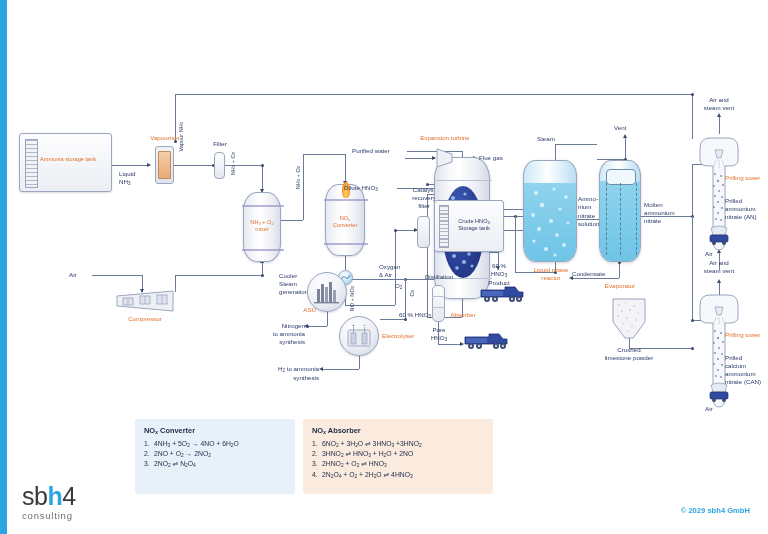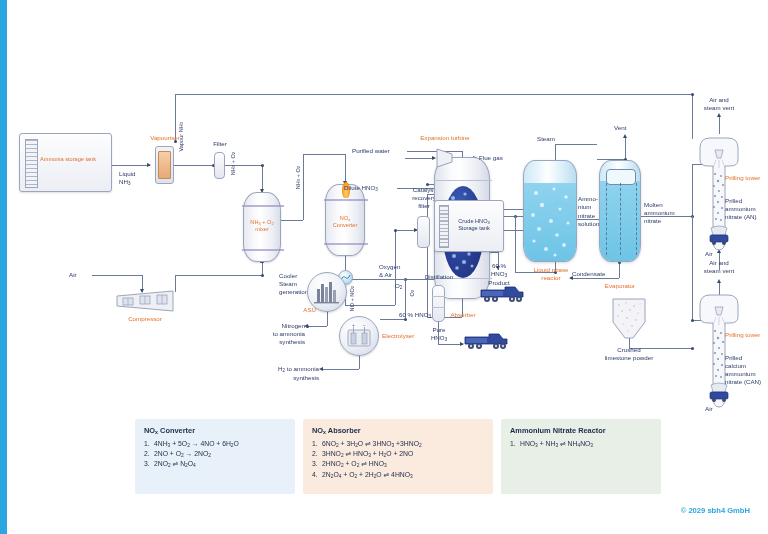--- a/index.html
+++ b/index.html
@@ -601,24 +601,22 @@
     <div class="rxbox" id="rxbox1" style="left:296px; top:385px; width:190px; height:75px; background:#fbeade;">
       <h4>NO<sub>x</sub> Absorber</h4>
       <ul class="rxlist">
         <li><span class="rxnum">1.</span>6NO<sub>2</sub> + 3H<sub>2</sub>O ⇌ 3HNO<sub>3</sub> +3HNO<sub>2</sub></li>
         <li><span class="rxnum">2.</span>3HNO<sub>2</sub> ⇌ HNO<sub>3</sub> + H<sub>2</sub>O + 2NO</li>
         <li><span class="rxnum">3.</span>2HNO<sub>2</sub> + O<sub>2</sub> ⇌ HNO<sub>3</sub></li>
         <li><span class="rxnum">4.</span>2N<sub>2</sub>O<sub>4</sub> + O<sub>2</sub> + 2H<sub>2</sub>O ⇌ 4HNO<sub>3</sub></li>
       </ul>
     </div>
 
-    <div class="rxbox" id="rxbox2" style="left:494px; top:385px; width:160px; height:75px; background:#e8efe6;">
-      <h4>Ammonium Nitrate Reactor</h4>
-      <ul class="rxlist">
-        <li><span class="rxnum">1.</span>HNO<sub>3</sub> + NH<sub>3</sub> ⇌ NH<sub>4</sub>NO<sub>3</sub></li>
-      </ul>
-    </div>
 
   </div>
 
+  <div class="logo">
+    <div class="logo-main"><span>s</span><span>b</span><b>h</b><span>4</span></div>
+    <div class="logo-sub">consulting</div>
+  </div>
   <div class="copyright">© 2029 sbh4 GmbH</div>
 
 </div>
 
 </body></html>

